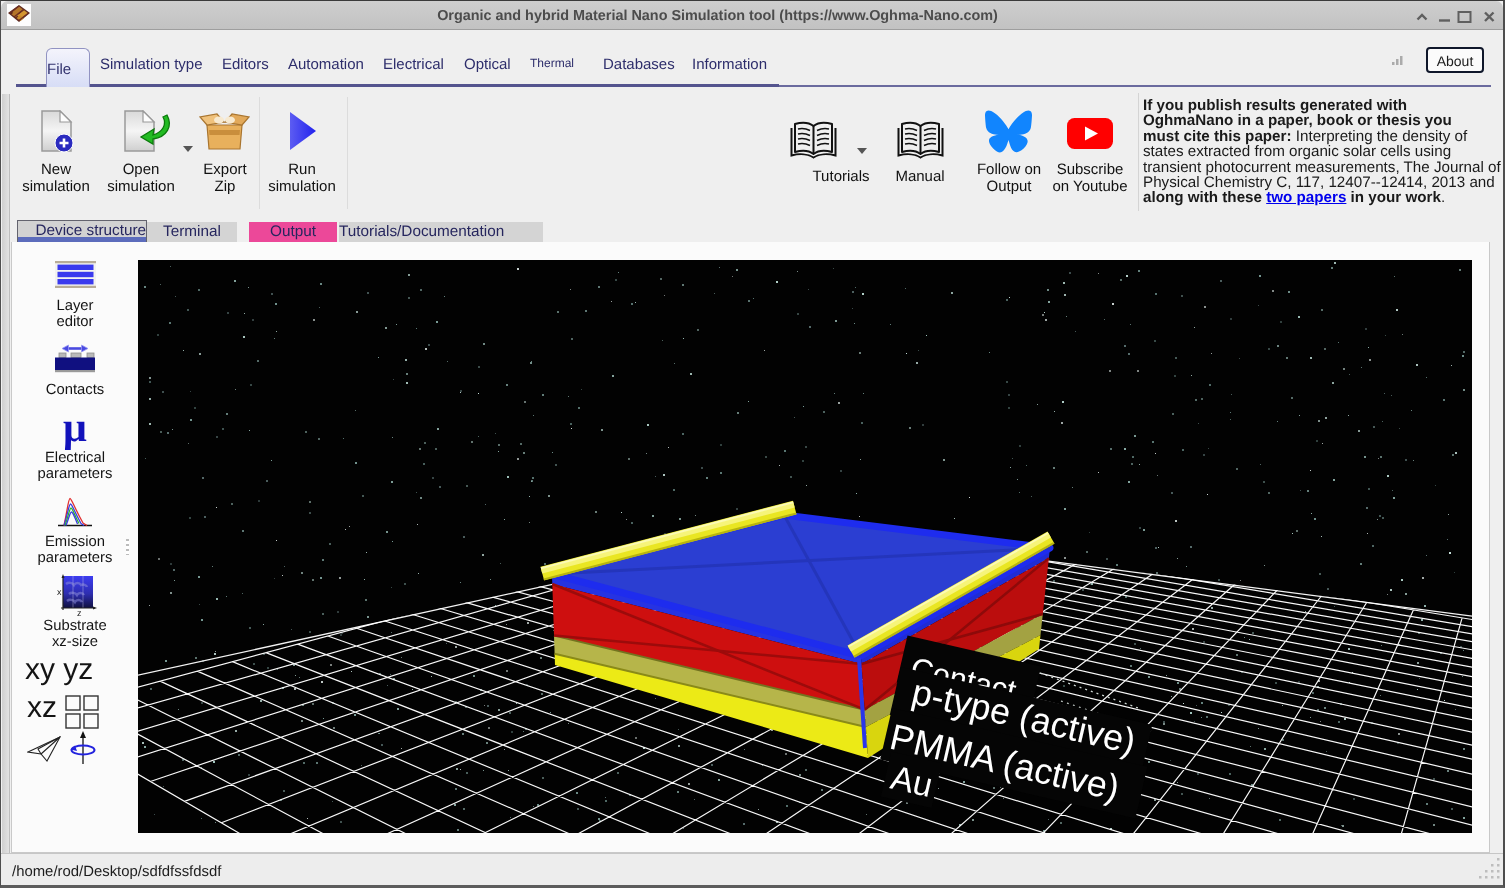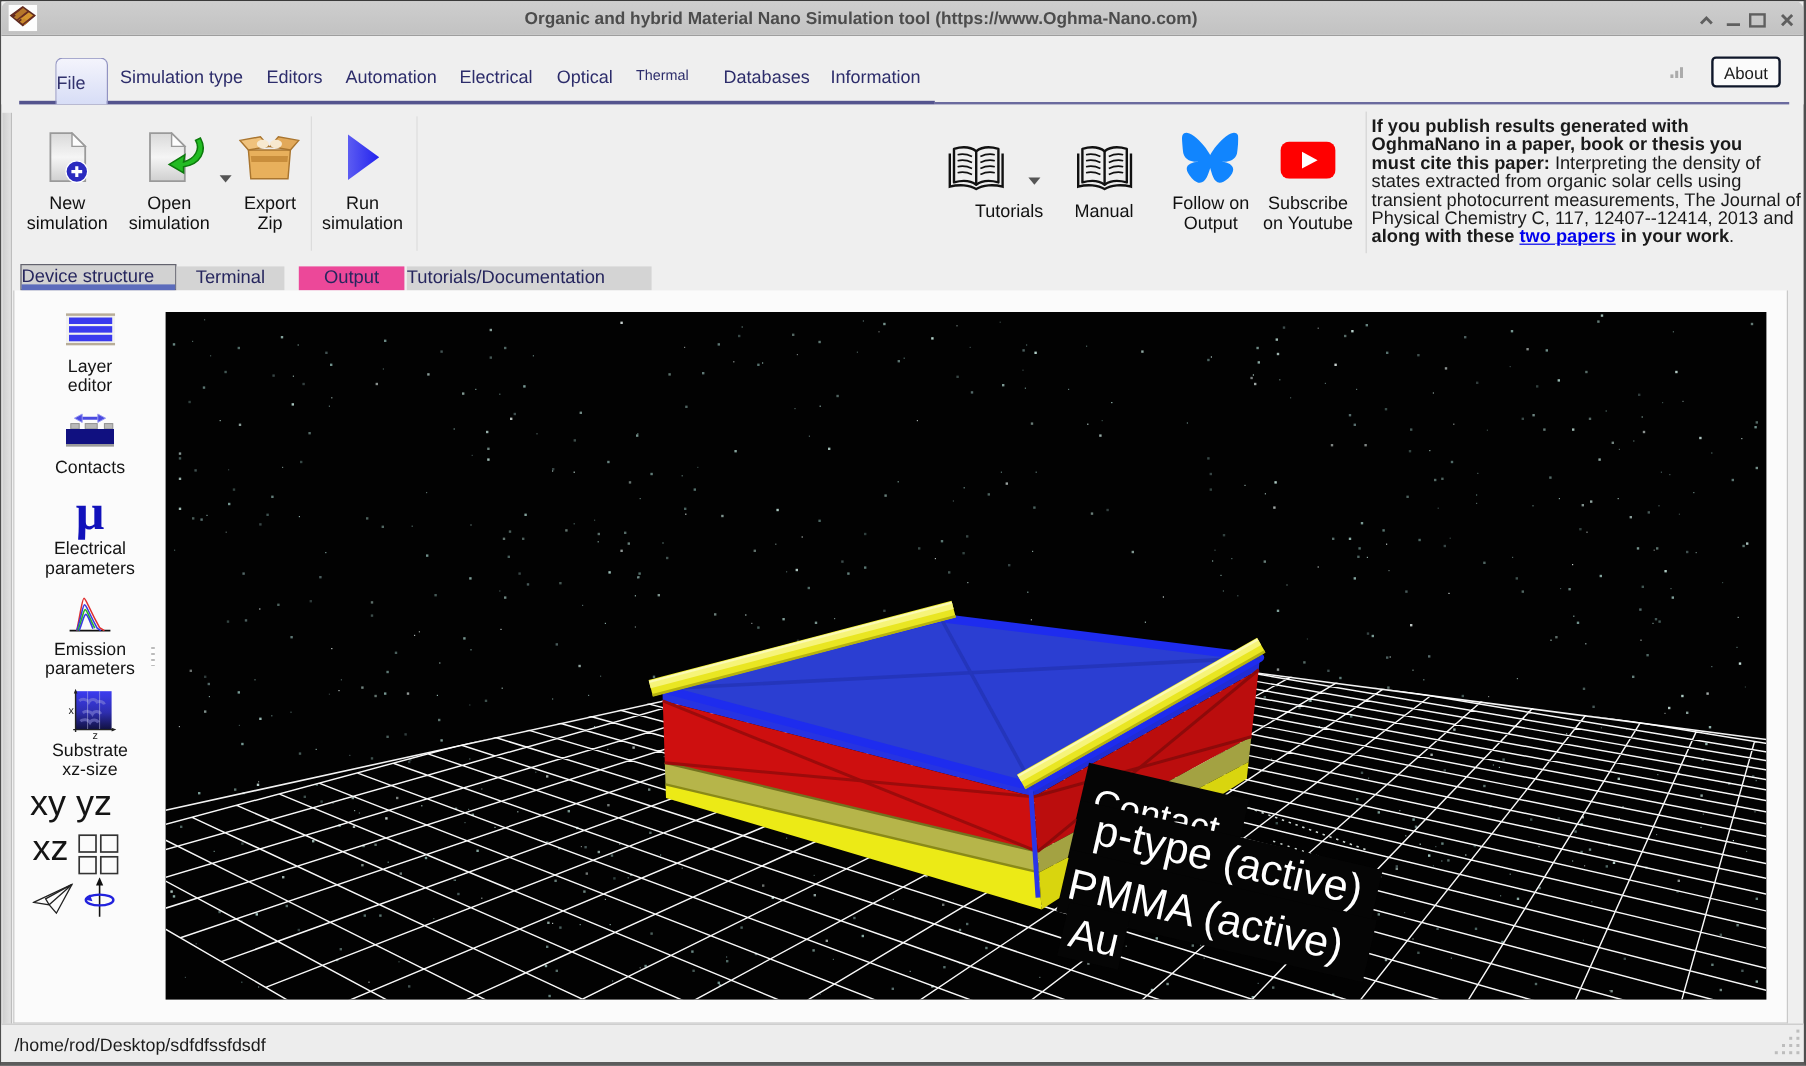--- a/index.html
+++ b/index.html
@@ -144,21 +144,21 @@
 <div class="abs" style="left:221px;top:160px;width:160px;text-align:center;font-size:15px;color:#111">Run</div>
 <div class="abs" style="left:221px;top:177px;width:160px;text-align:center;font-size:15px;color:#111">simulation</div>
 <div class="abs" style="left:760px;top:167px;width:160px;text-align:center;font-size:15px;color:#111">Tutorials</div>
 <div class="abs" style="left:839px;top:167px;width:160px;text-align:center;font-size:15px;color:#111">Manual</div>
 <div class="abs" style="left:928px;top:160px;width:160px;text-align:center;font-size:15px;color:#111">Follow on</div>
 <div class="abs" style="left:928px;top:177px;width:160px;text-align:center;font-size:15px;color:#111">Output</div>
 <div class="abs" style="left:1009px;top:160px;width:160px;text-align:center;font-size:15px;color:#111">Subscribe</div>
 <div class="abs" style="left:1009px;top:177px;width:160px;text-align:center;font-size:15px;color:#111">on Youtube</div>
 <div class="abs" style="left:1142px;top:97px;width:356px;font-size:15.2px;line-height:15.4px;color:#1a1a1a;white-space:nowrap"><b>If you publish results generated with</b><br><b>OghmaNano in a paper, book or thesis you</b><br><b>must cite this paper:</b> Interpreting the density of<br>states extracted from organic solar cells using<br>transient photocurrent measurements, The Journal of<br>Physical Chemistry C, 117, 12407--12414, 2013 and<br><b>along with these <span style="color:#0000ee;text-decoration:underline">two papers</span> in your work</b>.</div>
 
-<div class="abs" style="left:16px;top:219px;width:130px;height:22px;background:#d2d2d2;border:1px solid #63636e;text-align:left;font-size:15.3px;color:#26265e;line-height:20px">Device structure</div>
+<div class="abs" style="left:16px;top:219px;width:130px;height:22px;background:#d2d2d2;border:1px solid #63636e;text-align:right;font-size:15.3px;color:#26265e;line-height:20px">Device structure</div>
 <div class="abs" style="left:17px;top:236px;width:128px;height:5px;background:#5c6cbc"></div>
 <div class="abs" style="left:146px;top:221px;width:90px;height:20px;background:#d4d4d4;text-align:center;font-size:15.3px;color:#26265e;line-height:20px">Terminal</div>
 <div class="abs" style="left:248px;top:221px;width:88px;height:20px;background:#ec4899;text-align:center;font-size:15.3px;color:#26265e;line-height:20px">Output</div>
 <div class="abs" style="left:338px;top:221px;width:204px;height:20px;background:#d4d4d4;text-align:left;font-size:15.3px;color:#26265e;line-height:20px">Tutorials/Documentation</div>
 <div class="abs" style="left:10px;top:241px;width:1479px;height:611px;background:#fbfbfb;border:1px solid #c9c9c9;border-top:none"></div>
 
 <div class="abs" style="left:1px;top:93px;width:8px;height:766px;background:linear-gradient(90deg,#cfcfcf,#e2e2e2);border-right:1px solid #bdbdbd"></div>
 <svg class="abs" style="left:54px;top:260px" width="41" height="27" viewBox="0 0 41 27">
   <rect x="0" y="0" width="41" height="27" fill="#f2f2f0"></rect>
   <rect x="0" y="0" width="41" height="2.2" fill="#b8ad98"></rect>

